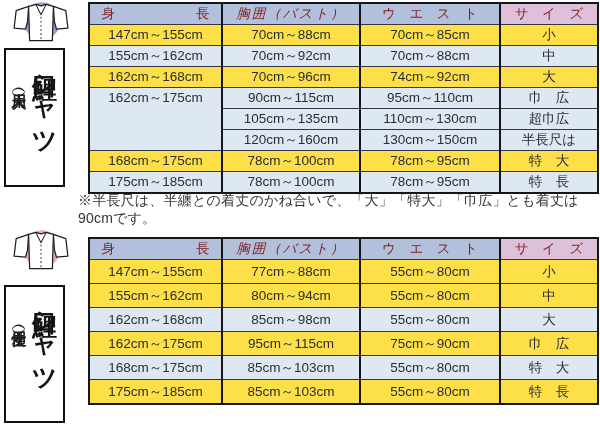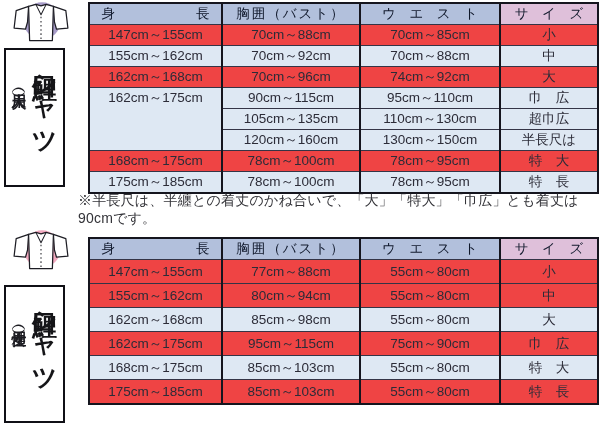--- a/index.html
+++ b/index.html
@@ -38,28 +38,28 @@
   }
   .t-adult { top:2px; }
   .t-women { top:237px; }
   .size-table th, .size-table td {
     border-top:1px solid #343446; border-bottom:1px solid #343446;
     border-left:2px solid #15151e; border-right:2px solid #15151e;
     text-align:center; vertical-align:middle;
     font-size:13.5px; font-weight:400; color:#2c2c38;
     padding:0; overflow:hidden; white-space:nowrap;
   }
-  .size-table th { background:#b2c0dc; font-weight:400; color:#0f172a; }
+  .size-table th { background:#b2c0dc; font-weight:400; color:#7f1d1d; }
   .size-table th.size-col { background:#dfc0da;margin-top:20px; }
   .t-adult th { height:21px; }
   .t-adult td { height:20px; line-height:20px; }
   .t-women th { height:21px; }
   .t-women td { height:23px; line-height:23px; }
-  th.h-bust { letter-spacing:2px; }
-  tr.rp td { background:#ef4444; }
+  th.h-bust { letter-spacing:2px;font-style:italic; }
+  tr.rp td { background:#fde047; }
   tr.rb td { background:#dee8f3; }
   td.vtop { vertical-align:top; }
   .note {
     position:absolute; left:-10px; top:192px; width:519px;
     font-size:14px; color:#333338; letter-spacing:0.2px;
   }
   .shirt-line { fill:#ffffff; stroke:#1d1d24; stroke-width:1.2; stroke-linejoin:round; }
   .shirt-stroke { fill:none; stroke:#1d1d24; stroke-width:1; stroke-linejoin:round; }
 </style>
 </head>

